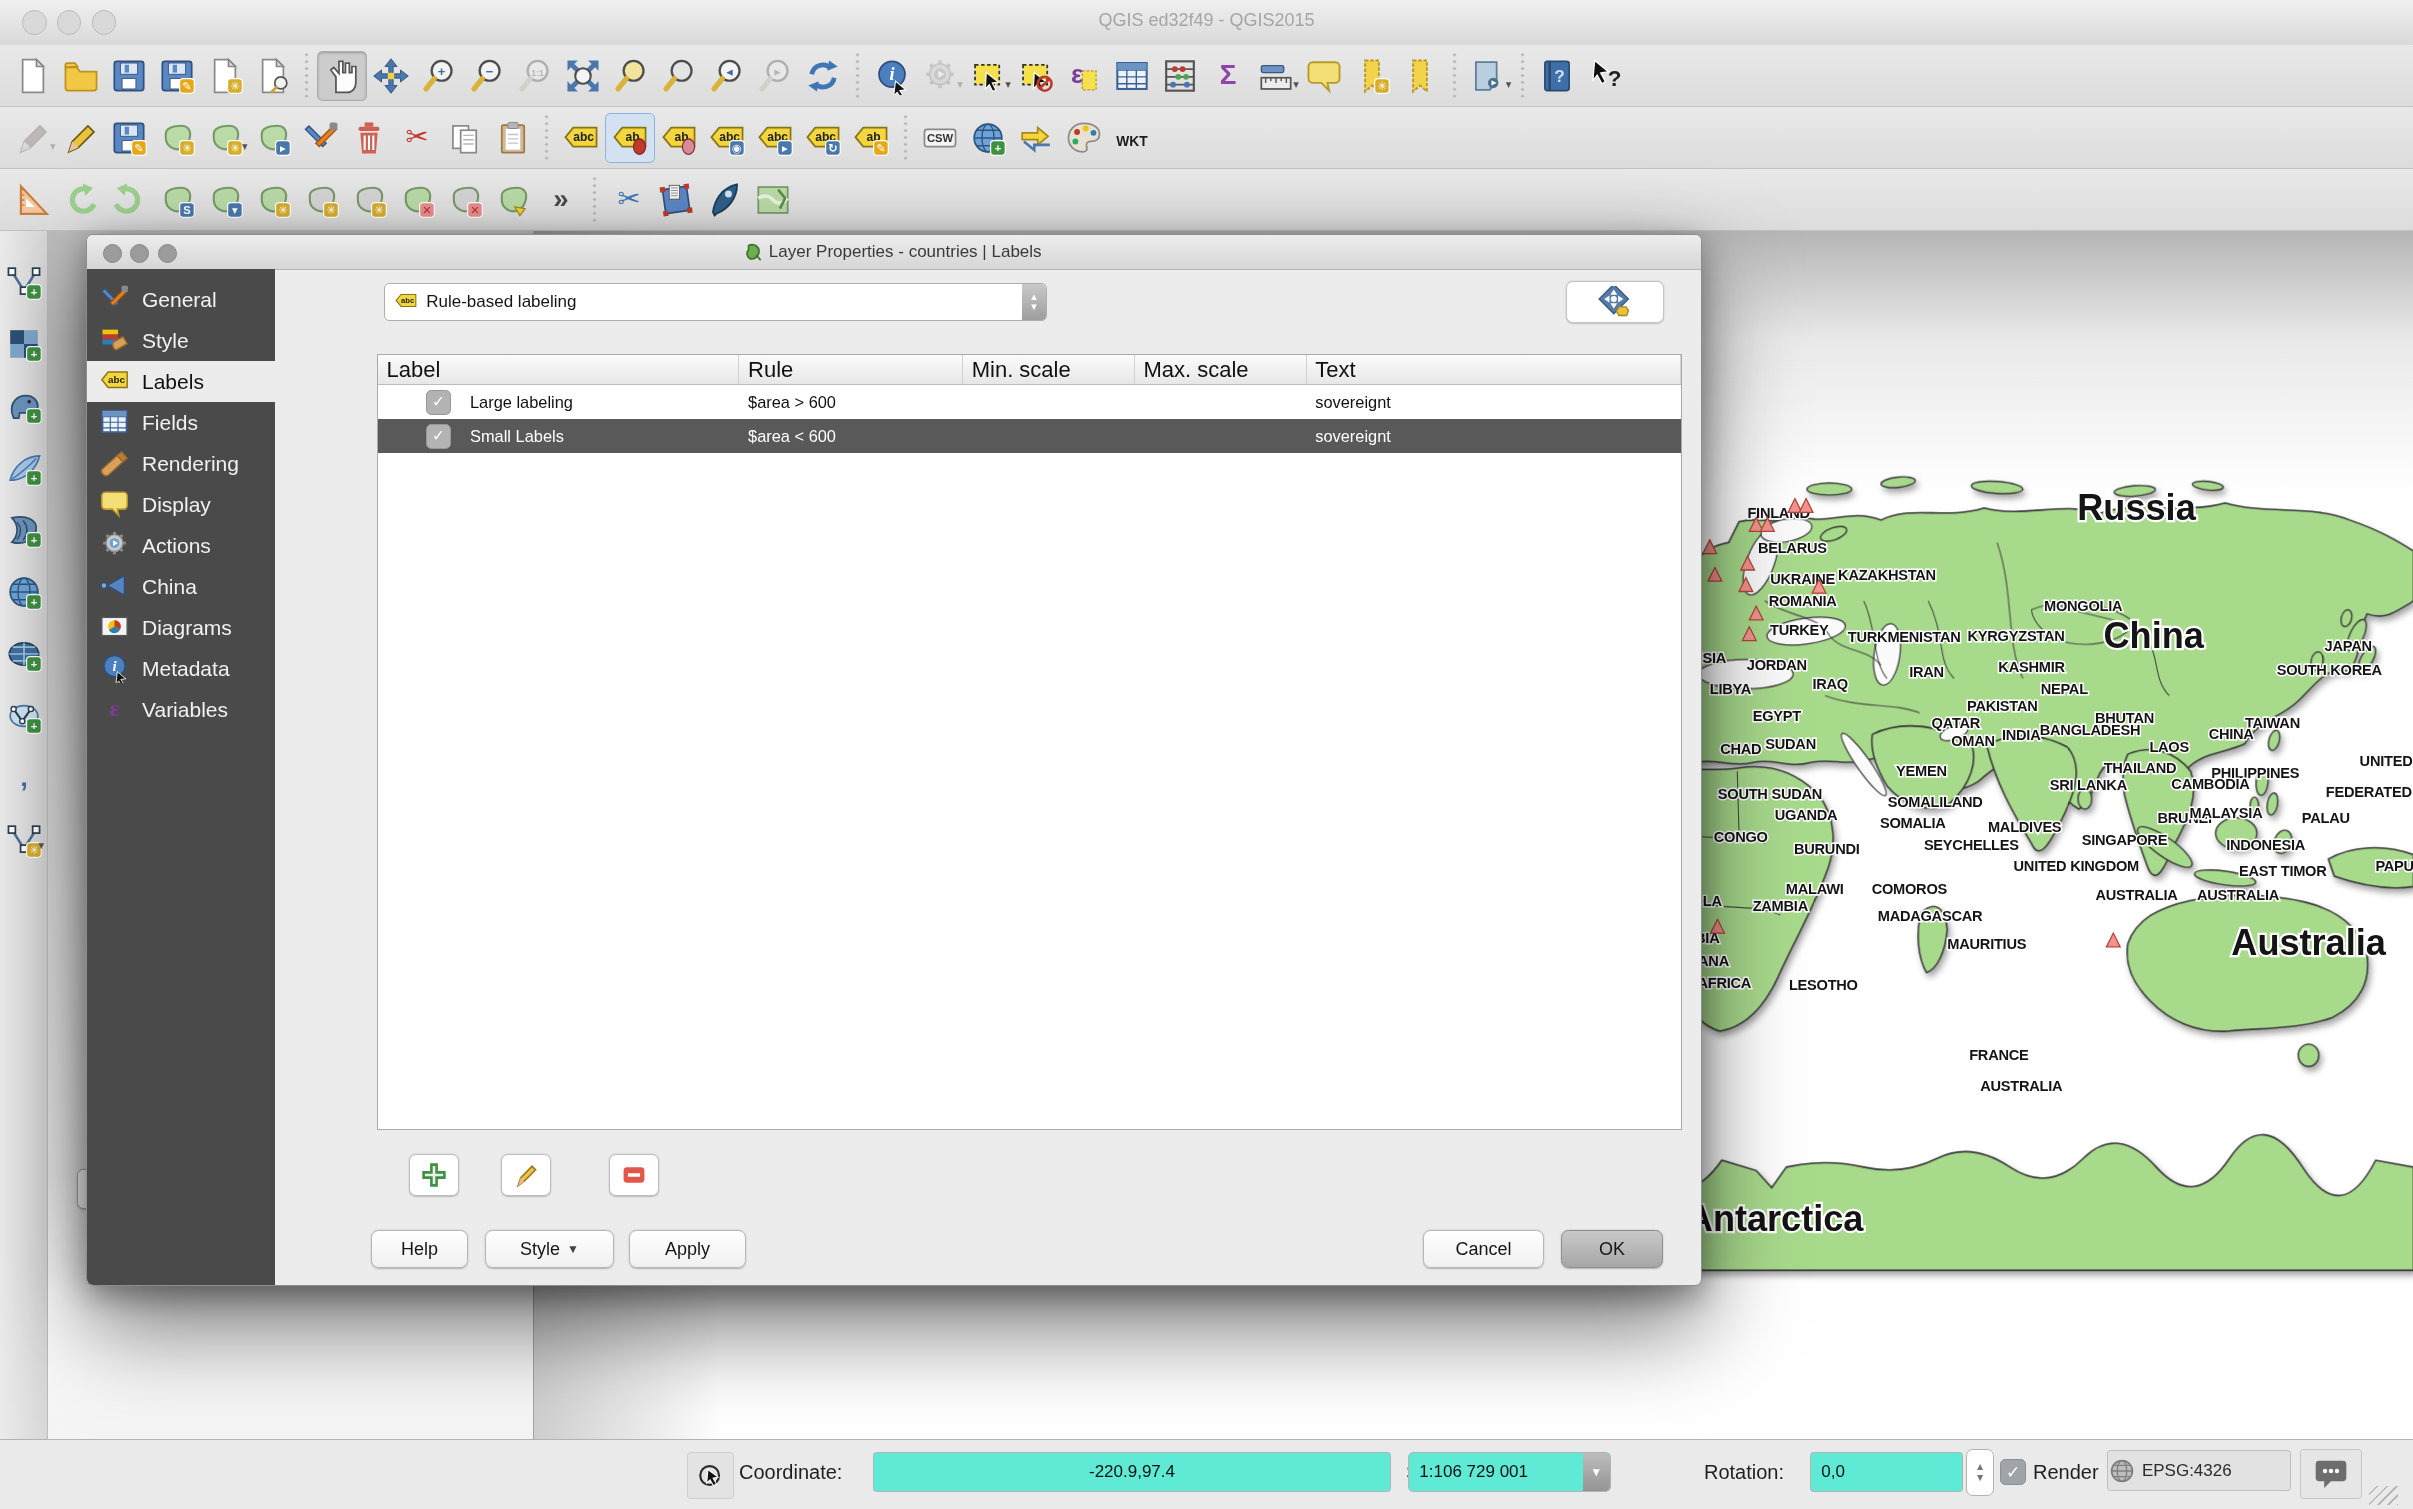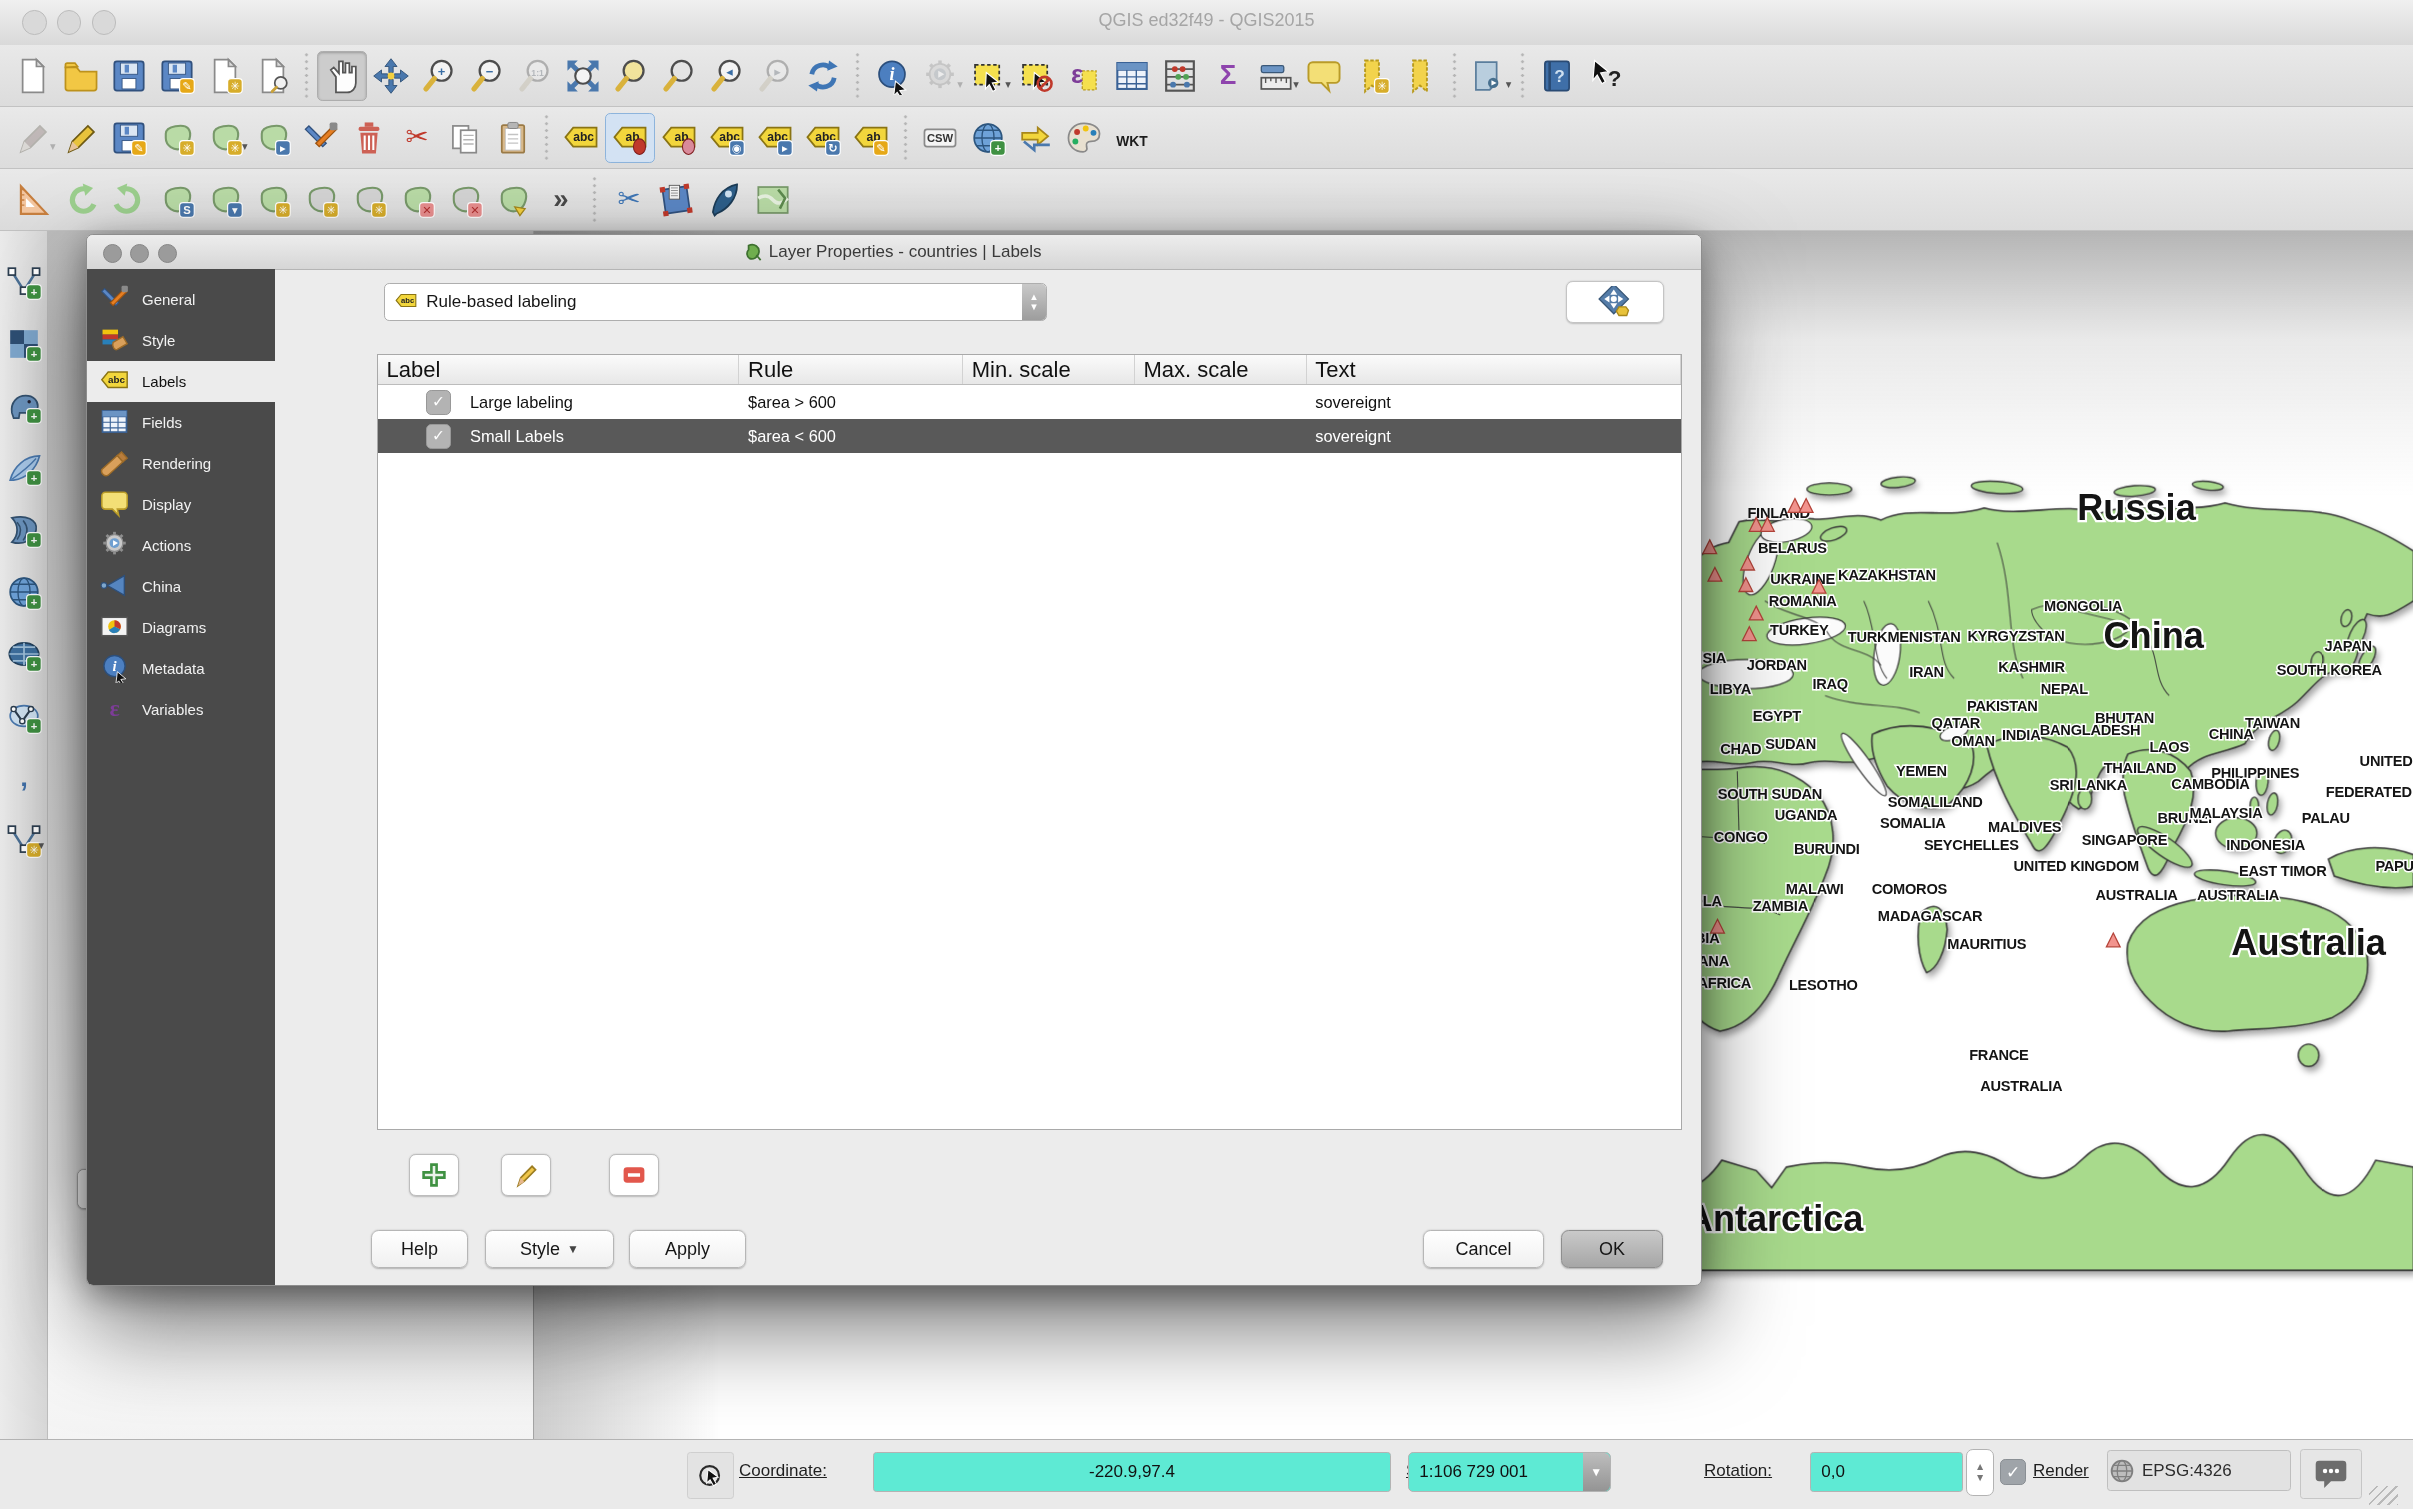--- a/index.html
+++ b/index.html
@@ -50,21 +50,21 @@
   .ptab.dim{background:#dcdcdc;color:#b3b3b3;}
 
   
   #map-canvas{left:534px;top:231px;width:1880px;height:1208px;background:#ffffff;overflow:hidden;}
   #map-shade{left:534px;top:231px;width:1880px;height:1208px;pointer-events:none;
     background:linear-gradient(180deg,rgba(60,60,60,.38) 0%,rgba(110,110,110,.15) 9%,rgba(255,255,255,0) 22%),
                linear-gradient(90deg,rgba(80,80,80,.28) 0%,rgba(255,255,255,0) 10%);}
 
   
   #statusbar{left:0;top:1439px;width:2413px;height:71px;background:#eaeaea;border-top:0.9px solid #b3b3b3;}
-  #statusbar .lbl{position:absolute;top:20.7px;font-size:17px;color:#1f1f1f;text-decoration:underline;}
+  #statusbar .lbl{position:absolute;top:20.7px;font-size:20px;color:#1f1f1f;}
   .sb-input{position:absolute;background:#5eead4;border:0.9px solid #b3b3b3;border-radius:3.4px;
     font-size:17px;color:#111;display:flex;align-items:center;}
   #coord-input{left:873px;top:12px;width:516px;height:38px;justify-content:center;}
   #scale-combo{left:1408px;top:12px;width:201px;height:38px;border-radius:5.2px;}
   #scale-combo .val{flex:1;padding-left:10.3px;}
   #scale-combo .cap{width:27.5px;height:38px;background:linear-gradient(#bdbdbd,#949494);
     border-radius:0 5.2px 5.2px 0;color:#fff;font-size:12px;display:flex;align-items:center;justify-content:center;}
   #rotation-spin{left:1810px;top:12px;width:151px;height:38px;}
   #rotation-spin .val{padding-left:10.3px;}
   #rot-stepper{left:1966px;top:8.6px;width:26px;height:45px;background:#fff;border:0.9px solid #b3b3b3;
@@ -87,21 +87,21 @@
     border:0.9px solid #8d8d8d;box-shadow:0 40px 95px rgba(0,0,0,.55),0 8.6px 31px rgba(0,0,0,.35);}
   #dlg-titlebar{left:0;top:0;width:100%;height:34px;border-radius:6px 6px 0 0;
     background:linear-gradient(#ededed,#d6d6d6);border-bottom:0.9px solid #b5b5b5;}
   #dlg-lights{left:15.5px;top:8.6px;}
   #dlg-lights .light{width:17px;height:17px;background:#9b9b9b;border-color:#868686;margin-right:8.6px;}
   #dlg-title{left:0;right:0;top:6.9px;text-align:center;font-size:17px;color:#3a3a3a;
     display:flex;align-items:center;justify-content:center;gap:6.9px;}
   #dlg-sidebar{left:0;top:34px;width:188px;height:1016px;background:#4a4a4a;border-radius:0 0 0 6px;
     padding-top:10.3px;box-sizing:border-box;}
   .side-item{height:41px;display:flex;align-items:center;gap:12px;padding-left:12px;cursor:default;}
-  .side-item .slabel{font-size:15px;color:#f1f1f1;}
+  .side-item .slabel{font-size:21px;color:#f1f1f1;}
   .side-item.selected{background:#ececec;}
   .side-item.selected .slabel{color:#111;}
 
   #combo{left:297px;top:48px;width:663px;height:38px;background:#fff;border:0.9px solid #aeaeae;
     border-radius:5.2px;display:flex;align-items:center;gap:8.6px;padding-left:8.6px;box-sizing:border-box;}
   #combo .cval{flex:1;font-size:17px;color:#161616;}
   #combo .cap{width:24px;height:36px;background:linear-gradient(#c9c9c9,#9d9d9d);border-radius:0 4.3px 4.3px 0;
     display:flex;flex-direction:column;align-items:center;justify-content:center;color:#fff;
     font-size:9.5px;line-height:10.3px;}
   #auto-place-btn{left:1479px;top:46px;width:96px;height:40px;background:#fff;border:0.9px solid #c4c4c4;

